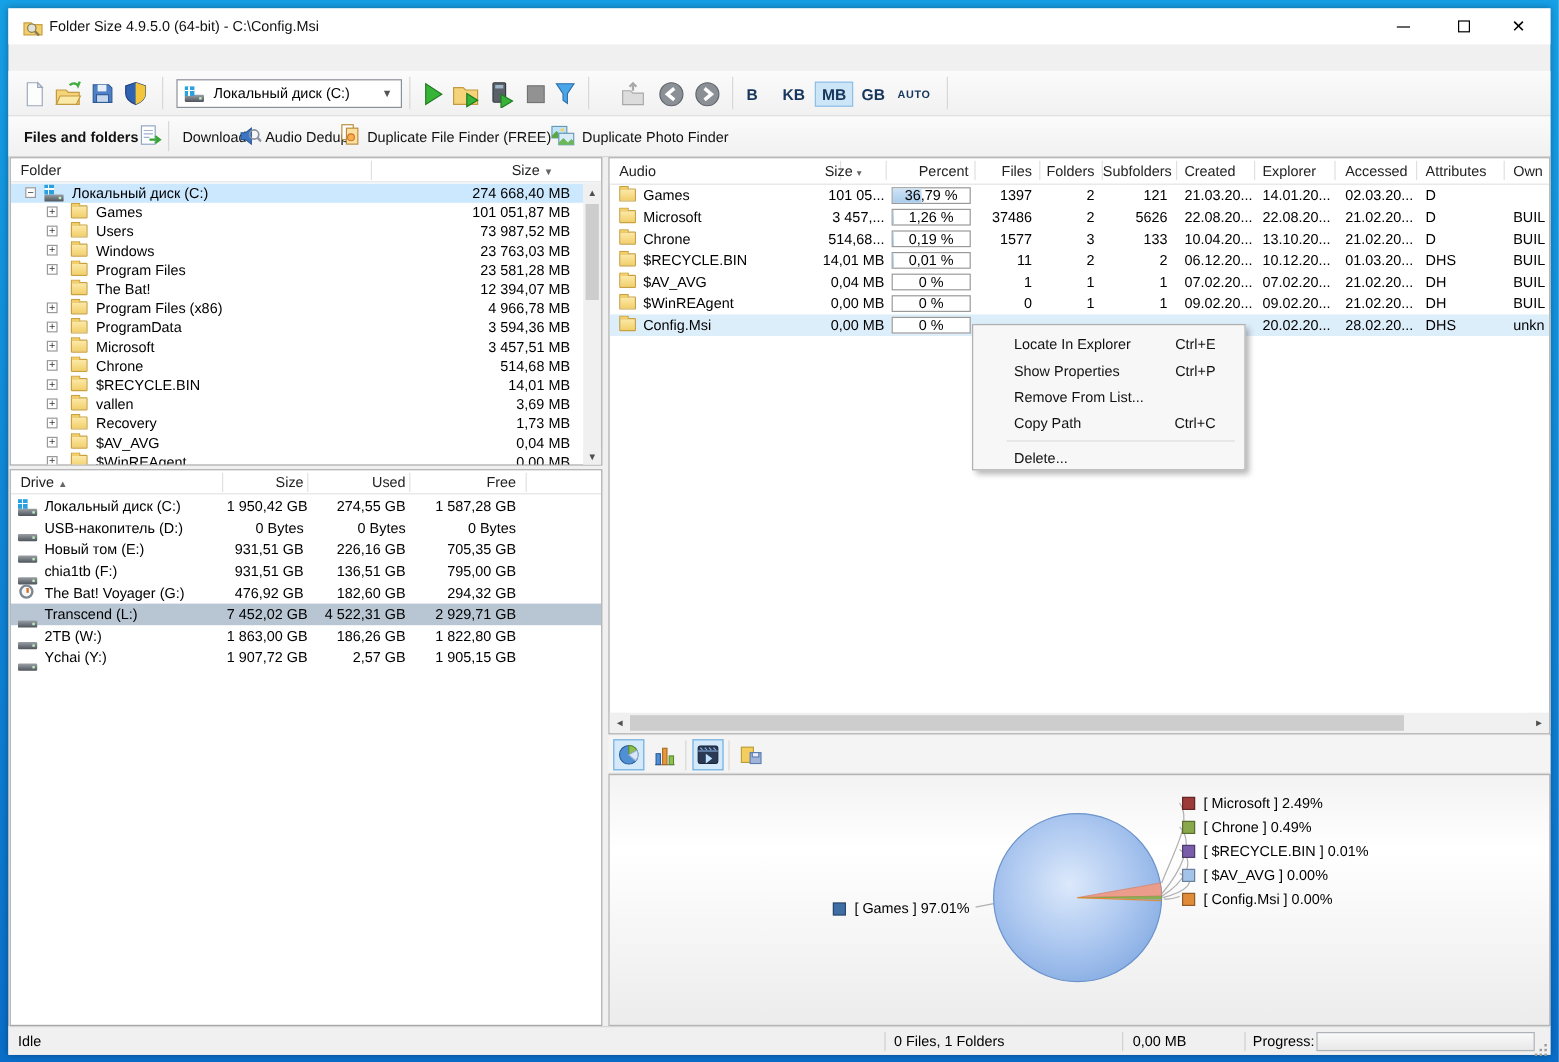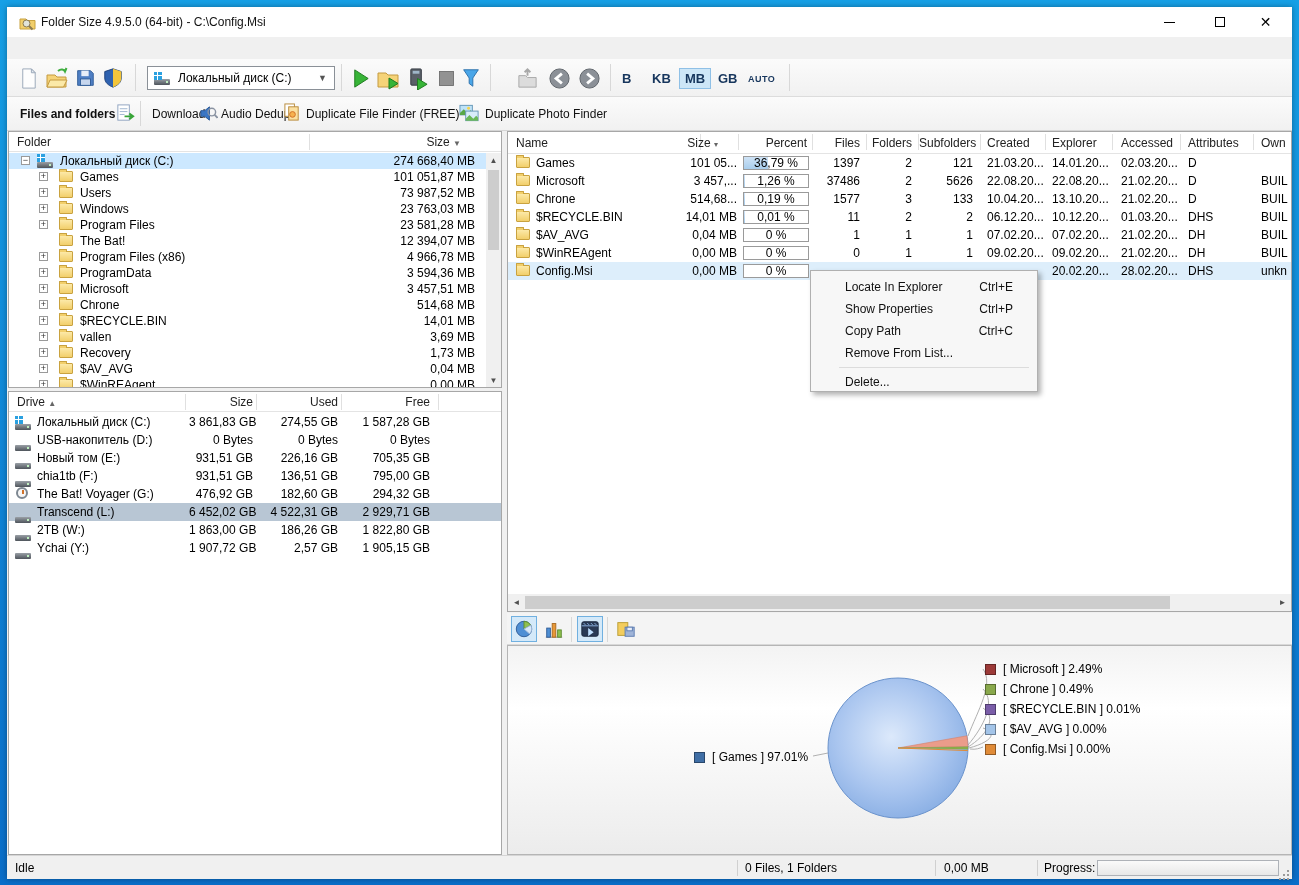--- a/index.html
+++ b/index.html
@@ -380,21 +380,21 @@
       <span class="abs dcell" style="left:336px;width:85px;top:3px">Free</span>
       <span class="colsep" style="left:429px"></span>
     </div>
 
     <div class="drow" style="top:21px">
         <span class="cicon" style="left:6px;top:3px">
           <i class="hdd-slab"></i>
           <i class="winlogo"></i>
         </span>
         <span class="dname">Локальный диск (C:)</span>
-        <span class="dcell" style="left:180px;width:64px">3 861,83 GB</span>
+        <span class="dcell" style="left:180px;width:64px">1 950,42 GB</span>
         <span class="dcell" style="left:252px;width:77px">274,55 GB</span>
         <span class="dcell" style="left:336px;width:85px">1 587,28 GB</span>
       </div>
     <div class="drow" style="top:39px">
         <span class="cicon" style="left:6px;top:6px">
           <i class="hdd-slab"></i>
         </span>
         <span class="dname">USB-накопитель (D:)</span>
         <span class="dcell" style="left:180px;width:64px">0 Bytes</span>
         <span class="dcell" style="left:252px;width:77px">0 Bytes</span>
@@ -425,21 +425,21 @@
         <span class="dname">The Bat! Voyager (G:)</span>
         <span class="dcell" style="left:180px;width:64px">476,92 GB</span>
         <span class="dcell" style="left:252px;width:77px">182,60 GB</span>
         <span class="dcell" style="left:336px;width:85px">294,32 GB</span>
       </div>
     <div class="drow sel" style="top:111px">
         <span class="cicon" style="left:6px;top:6px">
           <i class="hdd-slab"></i>
         </span>
         <span class="dname">Transcend (L:)</span>
-        <span class="dcell" style="left:180px;width:64px">6 452,02 GB</span>
+        <span class="dcell" style="left:180px;width:64px">7 452,02 GB</span>
         <span class="dcell" style="left:252px;width:77px">4 522,31 GB</span>
         <span class="dcell" style="left:336px;width:85px">2 929,71 GB</span>
       </div>
     <div class="drow" style="top:129px">
         <span class="cicon" style="left:6px;top:6px">
           <i class="hdd-slab"></i>
         </span>
         <span class="dname">2TB (W:)</span>
         <span class="dcell" style="left:180px;width:64px">1 863,00 GB</span>
         <span class="dcell" style="left:252px;width:77px">186,26 GB</span>
@@ -451,21 +451,21 @@
         </span>
         <span class="dname">Ychai (Y:)</span>
         <span class="dcell" style="left:180px;width:64px">1 907,72 GB</span>
         <span class="dcell" style="left:252px;width:77px">2,57 GB</span>
         <span class="dcell" style="left:336px;width:85px">1 905,15 GB</span>
       </div>
   </div>
 
   <div class="panel" style="left:500px;top:124px;width:785px;height:481px">
     <div class="hdrline" style="height:22px">
-      <span class="abs" style="left:8px;top:4px">Name</span>
+      <span class="abs" style="left:8px;top:4px">Audio</span>
       <span class="colsep" style="left:192px"></span>
       <span class="abs" style="left:150px;width:60px;top:4px;text-align:right"><span>Size</span> <span class="sortglyph">▾</span></span>
       <span class="colsep" style="left:230px"></span>
       <span class="abs num" style="left:235px;width:64px;top:4px">Percent</span>
       <span class="colsep" style="left:304px"></span>
       <span class="abs num" style="left:306px;width:46px;top:4px">Files</span>
       <span class="colsep" style="left:358px"></span>
       <span class="abs num" style="left:360px;width:44px;top:4px">Folders</span>
       <span class="colsep" style="left:410px"></span>
       <span class="abs num" style="left:411px;width:54px;top:4px">Subfolders</span>
@@ -600,22 +600,22 @@
     <div class="hscroll" style="left:0;bottom:0;width:783px">
       <span class="sbtn" style="left:0;top:0;width:17px;height:17px">◄</span>
       <span class="thumb" style="left:17px;top:2px;width:645px;height:13px"></span>
       <span class="sbtn" style="right:0;top:0;width:17px;height:17px">►</span>
     </div>
   </div>
 
   <div class="ctxmenu">
     <div class="ctxitem"><span>Locate In Explorer</span><span class="ctxkey">Ctrl+E</span></div>
     <div class="ctxitem"><span>Show Properties</span><span class="ctxkey">Ctrl+P</span></div>
+    <div class="ctxitem"><span>Remove From List...</span></div>
     <div class="ctxitem"><span>Copy Path</span><span class="ctxkey">Ctrl+C</span></div>
-    <div class="ctxitem"><span>Remove From List...</span></div>
     <div class="ctxsep"></div>
     <div class="ctxitem"><span>Delete...</span></div>
   </div>
 
   <div class="abs" style="left:500px;top:606px;width:785px;height:32px;background:#f4f4f4;border-bottom:1px solid #d8d8d8">
     <span class="chico sel" style="left:4px">
         <svg width="20" height="20" viewBox="0 0 22 22">
           <circle cx="11" cy="11" r="8.5" fill="#4f8fd4" stroke="#2d5a96"></circle>
           <path d="M11 11V2.5a8.5 8.5 0 0 1 7.4 4.3z" fill="#8fc04f" stroke="#5a8a2d"></path>
           <path d="M11 11l7.4-4.2a8.5 8.5 0 0 1-1.2 9.6z" fill="#d8e8f8" stroke="#9ab4d4"></path>

